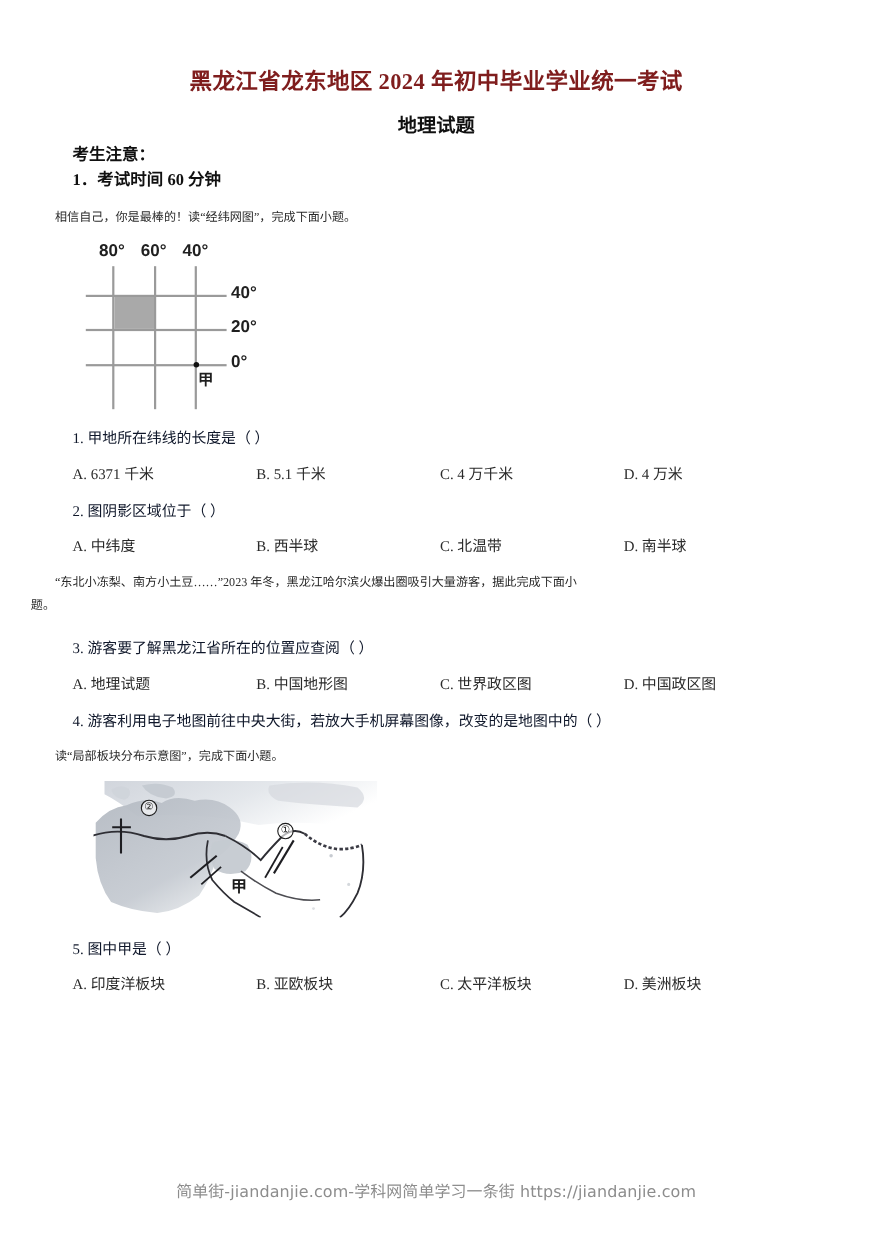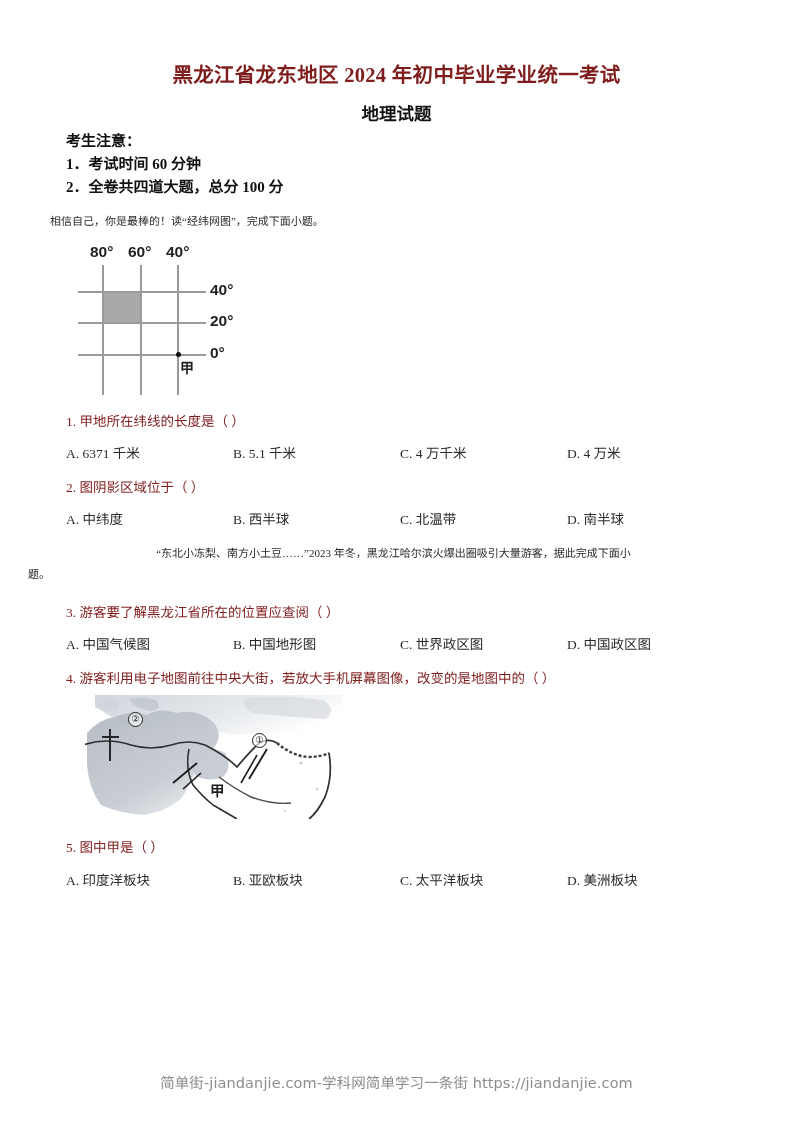--- a/index.html
+++ b/index.html
@@ -76,21 +76,21 @@
   .stem.indent {
     text-indent: 2em;
   }
   .stem-spaced {
     margin-top: 16px;
   }
   .qline {
     padding: 0 56px 0 66px;
     font-size: 13.5px;
     line-height: 1.0;
-    color: #7f1d1d;
+    color: #0f172a;
     margin-top: 20px;
   }
   .options {
     padding: 0 40px 0 66px;
     margin-top: 19px;
     display: flex;
     font-size: 13.5px;
     line-height: 1.0;
     color: #2a2a2a;
   }
@@ -197,21 +197,20 @@
 <body>
 
 <div class="page">
 
   <h1 class="doc-title">黑龙江省龙东地区 2024 年初中毕业学业统一考试</h1>
   <h2 class="doc-subtitle">地理试题</h2>
 
   <div class="notice">
     <div class="notice-line">考生注意：</div>
     <div class="notice-line">1．考试时间 60 分钟</div>
-    <div class="notice-line">2．全卷共四道大题，总分 100 分</div>
   </div>
 
   <p class="stem indent stem-spaced">相信自己，你是最棒的！读“经纬网图”，完成下面小题。</p>
 
   <div class="fig-grid-wrap">
     <div class="fig-grid">
 
       <div class="gline v" style="left:24px; top:22px; height:130px;"></div>
       <div class="gline v" style="left:62px; top:22px; height:130px;"></div>
       <div class="gline v" style="left:99px; top:22px; height:130px;"></div>
@@ -244,33 +243,34 @@
   </div>
 
   <div class="qline">2. 图阴影区域位于（    ）</div>
   <div class="options">
     <span class="opt">A. 中纬度</span>
     <span class="opt">B. 西半球</span>
     <span class="opt">C. 北温带</span>
     <span class="opt">D. 南半球</span>
   </div>
 
-  <p class="stem indent stem-spaced" style="margin-bottom:0;text-align:center;">“东北小冻梨、南方小土豆……”2023 年冬，黑龙江哈尔滨火爆出圈吸引大量游客，据此完成下面小</p>
+  <p class="stem indent stem-spaced" style="margin-bottom:0;">“东北小冻梨、南方小土豆……”2023 年冬，黑龙江哈尔滨火爆出圈吸引大量游客，据此完成下面小</p>
   <p class="stem" style="margin-top:0;">题。</p>
 
   <div class="qline">3. 游客要了解黑龙江省所在的位置应查阅（    ）</div>
   <div class="options">
-    <span class="opt">A. 中国气候图</span>
+    <span class="opt">A. 地理试题</span>
     <span class="opt">B. 中国地形图</span>
     <span class="opt">C. 世界政区图</span>
     <span class="opt">D. 中国政区图</span>
   </div>
 
   <div class="qline">4. 游客利用电子地图前往中央大街，若放大手机屏幕图像，改变的是地图中的（    ）</div>
 
+  <p class="stem indent stem-spaced">读“局部板块分布示意图”，完成下面小题。</p>
 
   <div class="fig-map-wrap">
     <div class="fig-map">
       <svg width="258" height="126" viewBox="0 0 258 126">
         <defs>
           <linearGradient id="seaFade" x1="0" y1="0" x2="1" y2="0.4">
             <stop offset="0%" stop-color="#c9ced6"></stop>
             <stop offset="55%" stop-color="#dfe3e8"></stop>
             <stop offset="100%" stop-color="#ffffff"></stop>
           </linearGradient>

